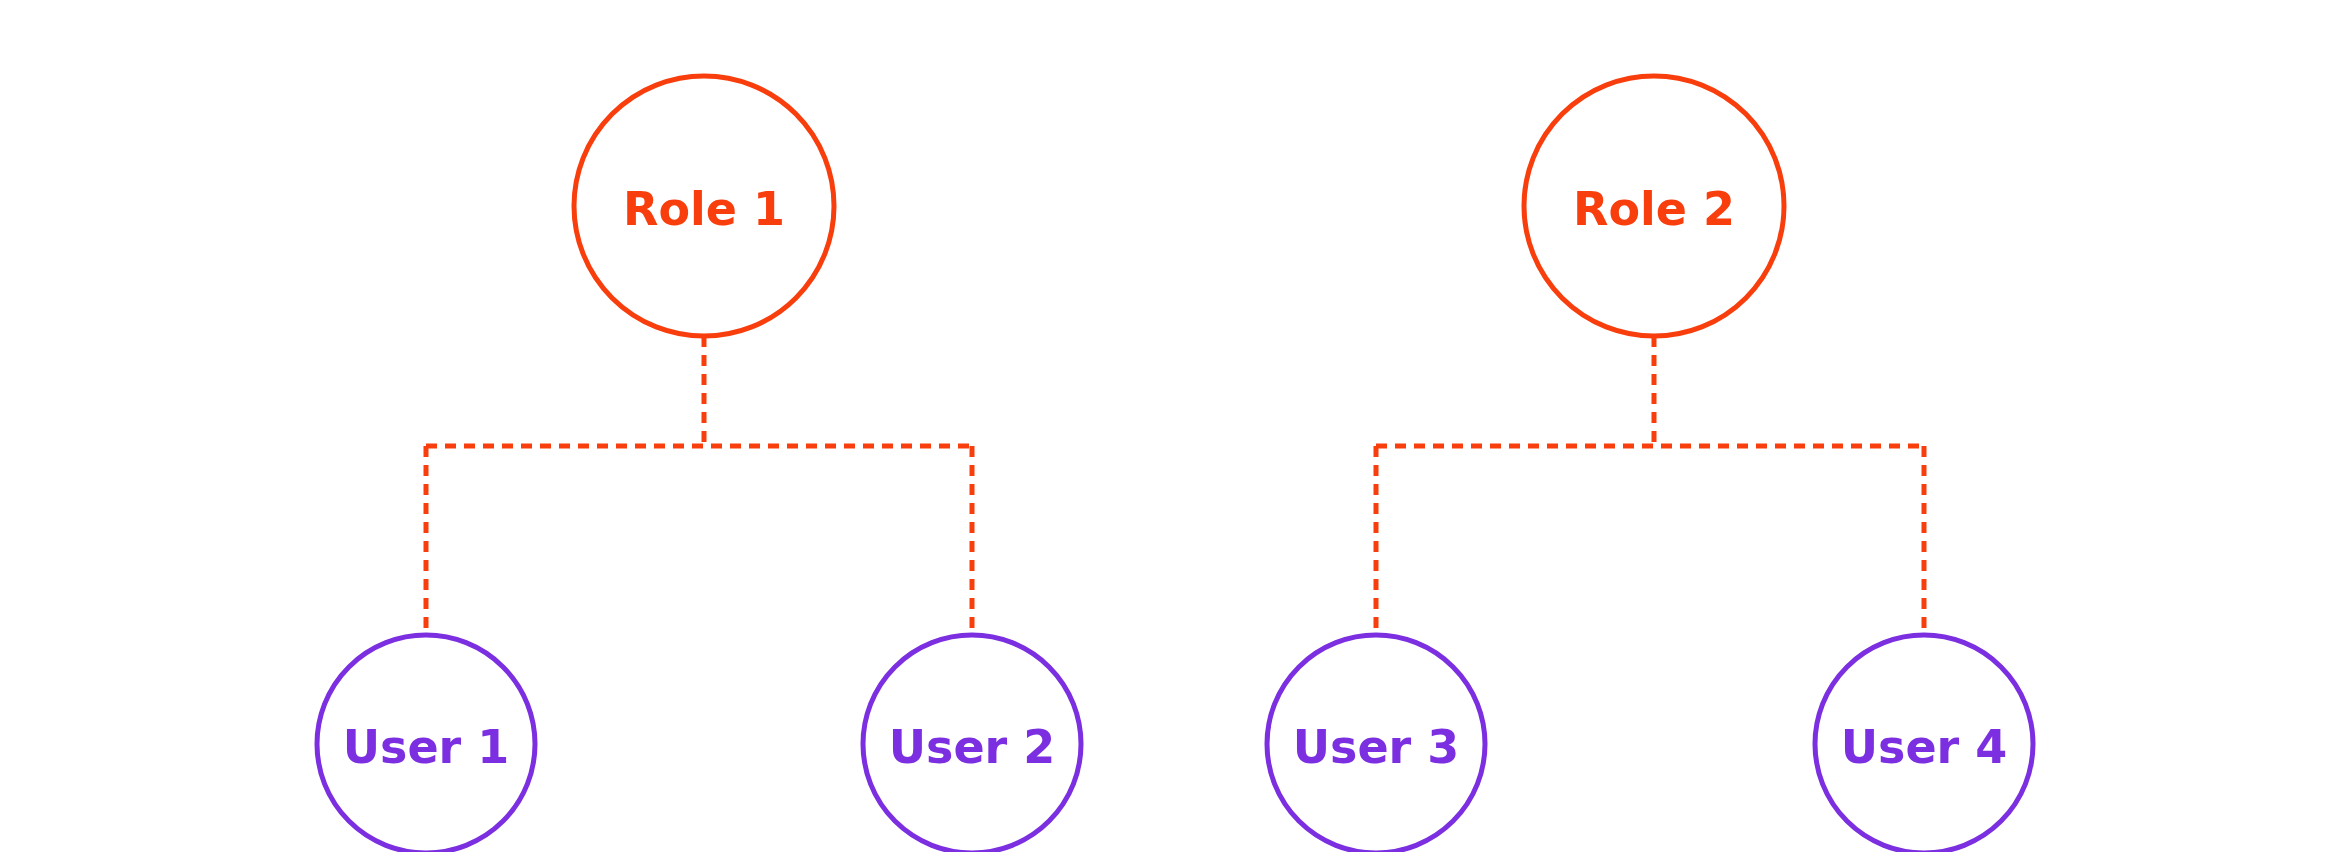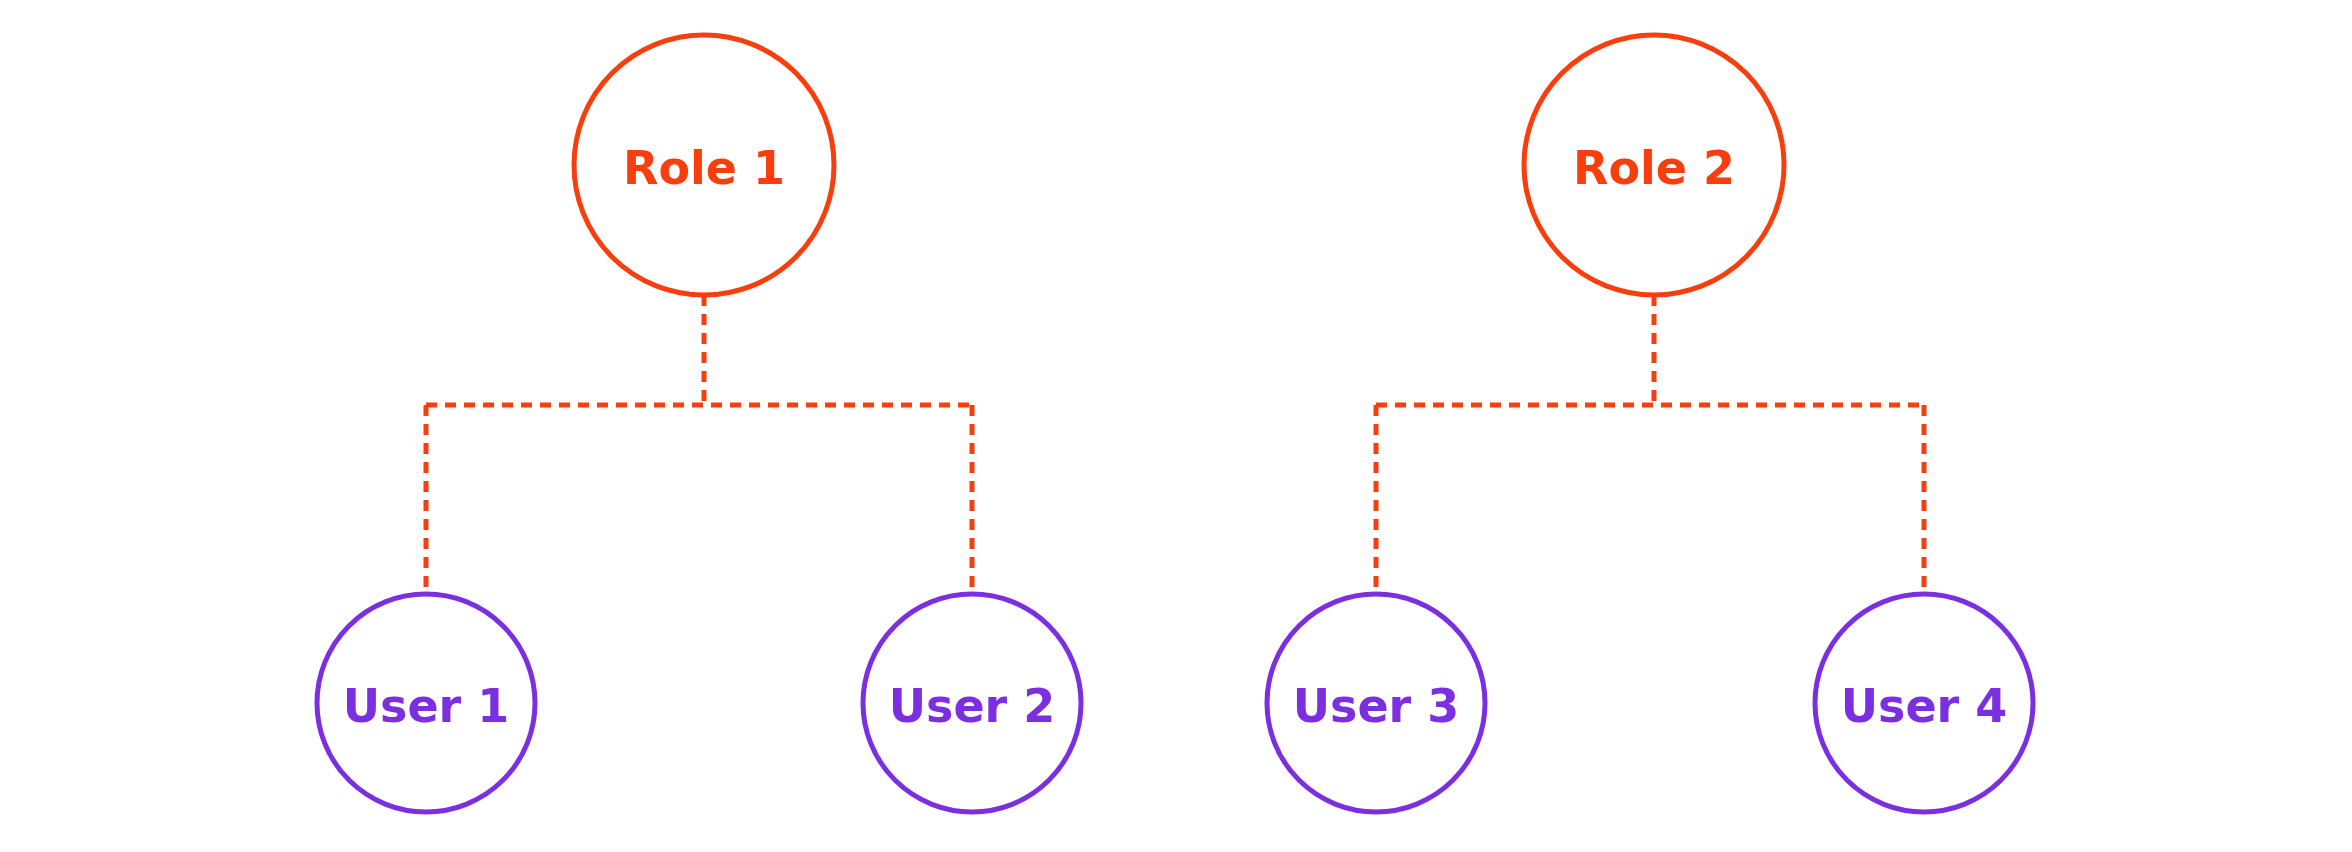--- a/index.html
+++ b/index.html
@@ -11,20 +11,21 @@
     width: 2352px;
     height: 852px;
     overflow: hidden;
     font-family: "DejaVu Sans", "Liberation Sans", sans-serif;
   }
   #diagram-root {
     position: relative;
     width: 2352px;
     height: 620px;
     background: #ffffff;
+    margin-top: 41px;
   }
   #diagram-svg {
     position: absolute;
     top: 0;
     left: 0;
     width: 2352px;
     height: 852px;
     display: block;
   }
   .node-label {

